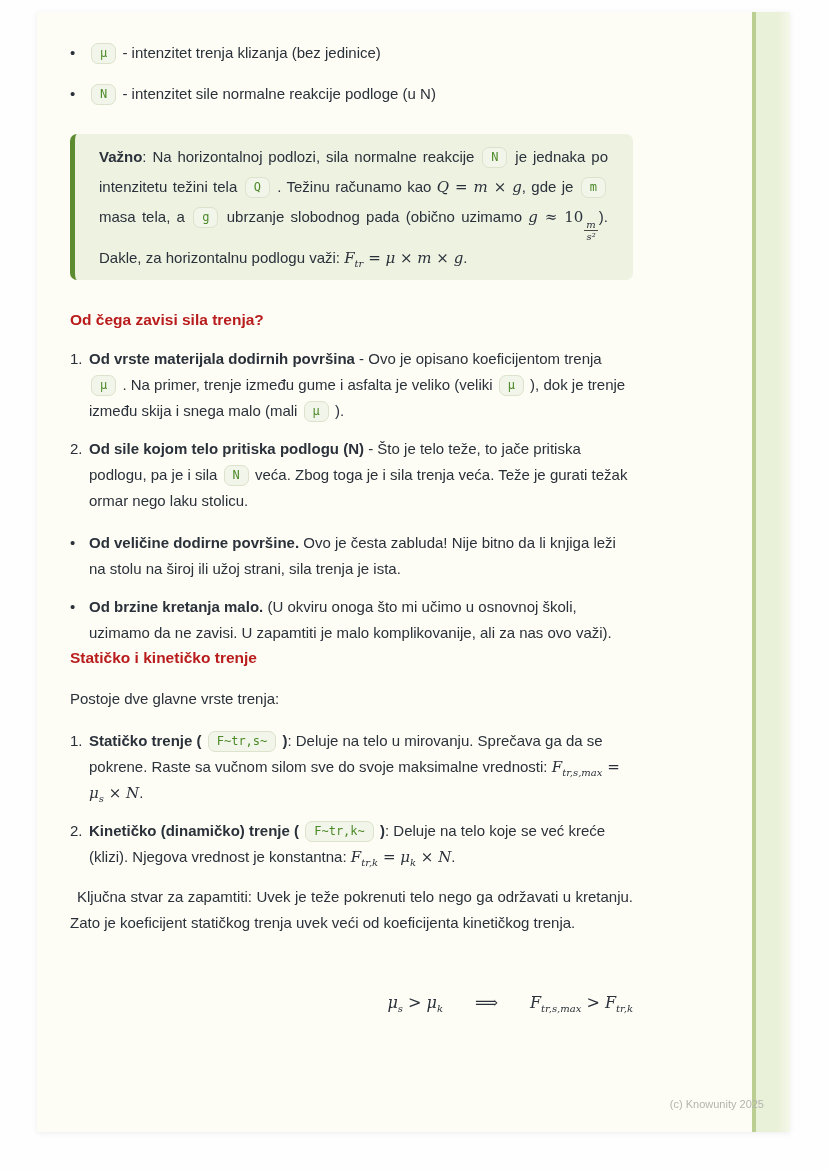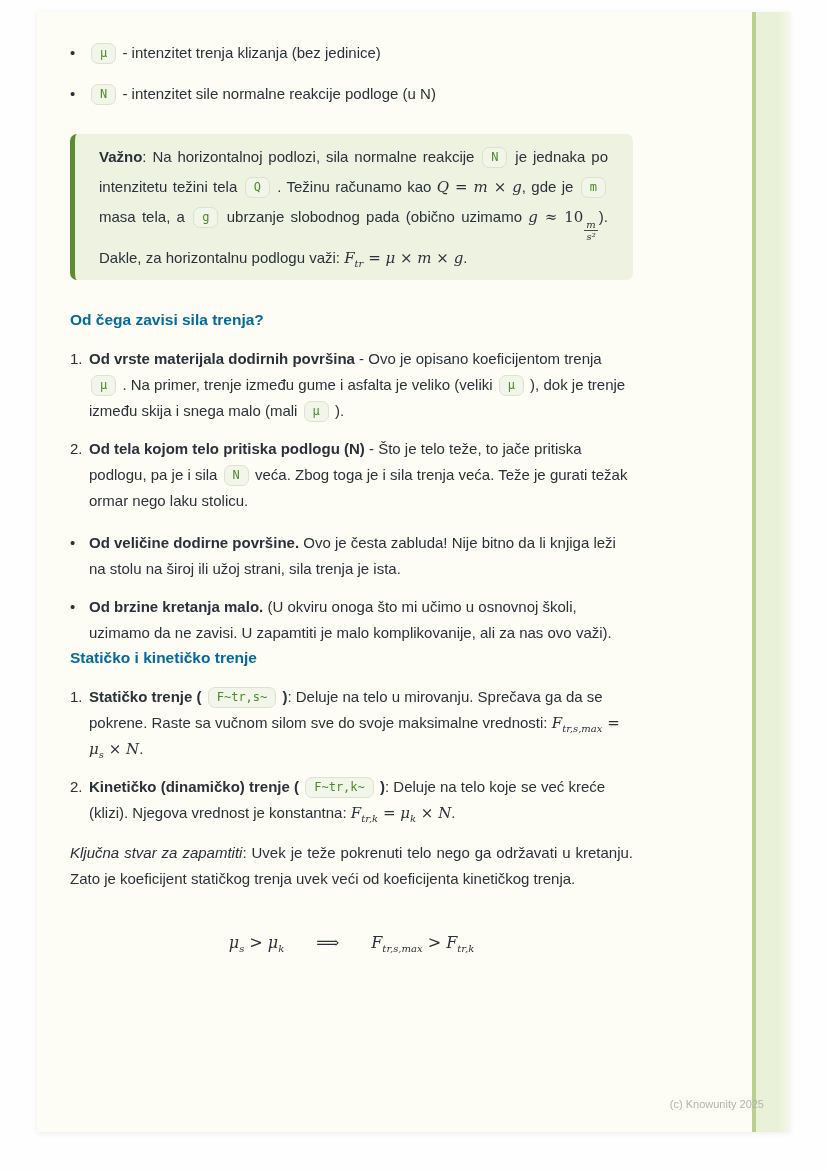--- a/index.html
+++ b/index.html
@@ -40,30 +40,30 @@
   .callout{
     margin-top:27px;
     background:#edf2e1;
     border-left:5px solid #5c8c2f;
     border-radius:7px;
     padding:8px 25px 7px 24px;
     line-height:30px;
     text-align:justify;
   }
   
-  h3{font-size:15.5px;line-height:20px;margin:0;color:#0369a1;font-weight:bold;}
+  h3{font-size:15.5px;line-height:20px;margin:0;color:#b91c1c;font-weight:bold;}
   .h-zavisi{margin-top:30px;}
   .h-ne{margin-top:14px;}
   .h-staticko{margin-top:2px;}
   p{margin:18px 0 0;}
   .p-kljucna{margin-top:14px;text-align:justify;}
   .list{margin-top:16px;}
   
   .seg-bold{font-weight:bold;text-align:center;}
-  .seg-italic{font-style:italic;}
+  .seg-italic{margin-left:7px;}
   .seg-code{
     font-family:"DejaVu Sans Mono","Liberation Mono",monospace;
     font-size:12px;line-height:1;
     color:#4c8a28;background:#f2f5e9;
     border:1px solid #dce2cc;border-radius:7px;
     padding:3px 8px 4px;margin:0 2px;
     white-space:nowrap;display:inline-block;
     vertical-align:1px;
   }
   .seg-math,.seg-mathi,sub.seg-sub,.frac{
@@ -72,21 +72,21 @@
   .seg-mathi{font-style:italic;}
   sub.seg-sub{font-style:italic;font-size:10px;line-height:0;}
   .frac{
     display:inline-flex;flex-direction:column;align-items:center;
     font-style:italic;font-size:10px;line-height:1.15;
     vertical-align:-0.55em;margin:0 1px;
   }
   .frac .num{border-bottom:1px solid #4a4a4a;padding:0 2px;}
   .frac .den{padding:0 2px;}
   .formula{
-    margin-top:38px;text-align:center;
+    margin-top:54px;text-align:right;
     font-size:16px;line-height:26px;
   }
   .footer{
     position:absolute;right:26px;bottom:21px;
     font-size:11px;line-height:14px;color:#b4b4ae;
     z-index:3;
   }
 </style>
 </head>
 <body>
@@ -114,38 +114,39 @@
 
     <h3 class="h-zavisi">Od čega zavisi sila trenja?</h3>
 
     <div class="list">
       <div class="li">
         <span class="marker">1.</span>
         <div class="li-body"><span class="seg-bold">Od vrste materijala dodirnih površina</span><span class="seg-text"> - Ovo je opisano koeficijentom trenja </span><span class="seg-code">μ</span><span class="seg-text"> . Na primer, trenje između gume i asfalta je veliko (veliki </span><span class="seg-code">μ</span><span class="seg-text"> ), dok je trenje između skija i snega malo (mali </span><span class="seg-code">μ</span><span class="seg-text"> ).</span></div>
       </div>
       <div class="li">
         <span class="marker">2.</span>
-        <div class="li-body"><span class="seg-bold">Od tela kojom telo pritiska podlogu (N)</span><span class="seg-text"> - Što je telo teže, to jače pritiska podlogu, pa je i sila </span><span class="seg-code">N</span><span class="seg-text"> veća. Zbog toga je i sila trenja veća. Teže je gurati težak ormar nego laku stolicu.</span></div>
+        <div class="li-body"><span class="seg-bold">Od sile kojom telo pritiska podlogu (N)</span><span class="seg-text"> - Što je telo teže, to jače pritiska podlogu, pa je i sila </span><span class="seg-code">N</span><span class="seg-text"> veća. Zbog toga je i sila trenja veća. Teže je gurati težak ormar nego laku stolicu.</span></div>
       </div>
     </div>
 
 
     <div class="list">
       <div class="li">
         <span class="marker">•</span>
         <div class="li-body"><span class="seg-bold">Od veličine dodirne površine.</span><span class="seg-text"> Ovo je česta zabluda! Nije bitno da li knjiga leži na stolu na široj ili užoj strani, sila trenja je ista.</span></div>
       </div>
       <div class="li">
         <span class="marker">•</span>
         <div class="li-body"><span class="seg-bold">Od brzine kretanja malo.</span><span class="seg-text"> (U okviru onoga što mi učimo u osnovnoj školi, uzimamo da ne zavisi. U zapamtiti je malo komplikovanije, ali za nas ovo važi).</span></div>
       </div>
     </div>
 
     <h3 class="h-staticko">Statičko i kinetičko trenje</h3>
 
+    <p>Postoje dve glavne vrste trenja:</p>
 
     <div class="list">
       <div class="li">
         <span class="marker">1.</span>
         <div class="li-body"><span class="seg-bold">Statičko trenje ( </span><span class="seg-code">F~tr,s~</span><span class="seg-bold"> )</span><span class="seg-text">: Deluje na telo u mirovanju. Sprečava ga da se pokrene. Raste sa vučnom silom sve do svoje maksimalne vrednosti: </span><span class="seg-mathi">F</span><sub class="seg-sub">tr,s,max</sub><span class="seg-math"> = </span><span class="seg-mathi">μ</span><sub class="seg-sub">s</sub><span class="seg-math"> × </span><span class="seg-mathi">N</span><span class="seg-text">.</span></div>
       </div>
       <div class="li">
         <span class="marker">2.</span>
         <div class="li-body"><span class="seg-bold">Kinetičko (dinamičko) trenje ( </span><span class="seg-code">F~tr,k~</span><span class="seg-bold"> )</span><span class="seg-text">: Deluje na telo koje se već kreće (klizi). Njegova vrednost je konstantna: </span><span class="seg-mathi">F</span><sub class="seg-sub">tr,k</sub><span class="seg-math"> = </span><span class="seg-mathi">μ</span><sub class="seg-sub">k</sub><span class="seg-math"> × </span><span class="seg-mathi">N</span><span class="seg-text">.</span></div>
       </div>

